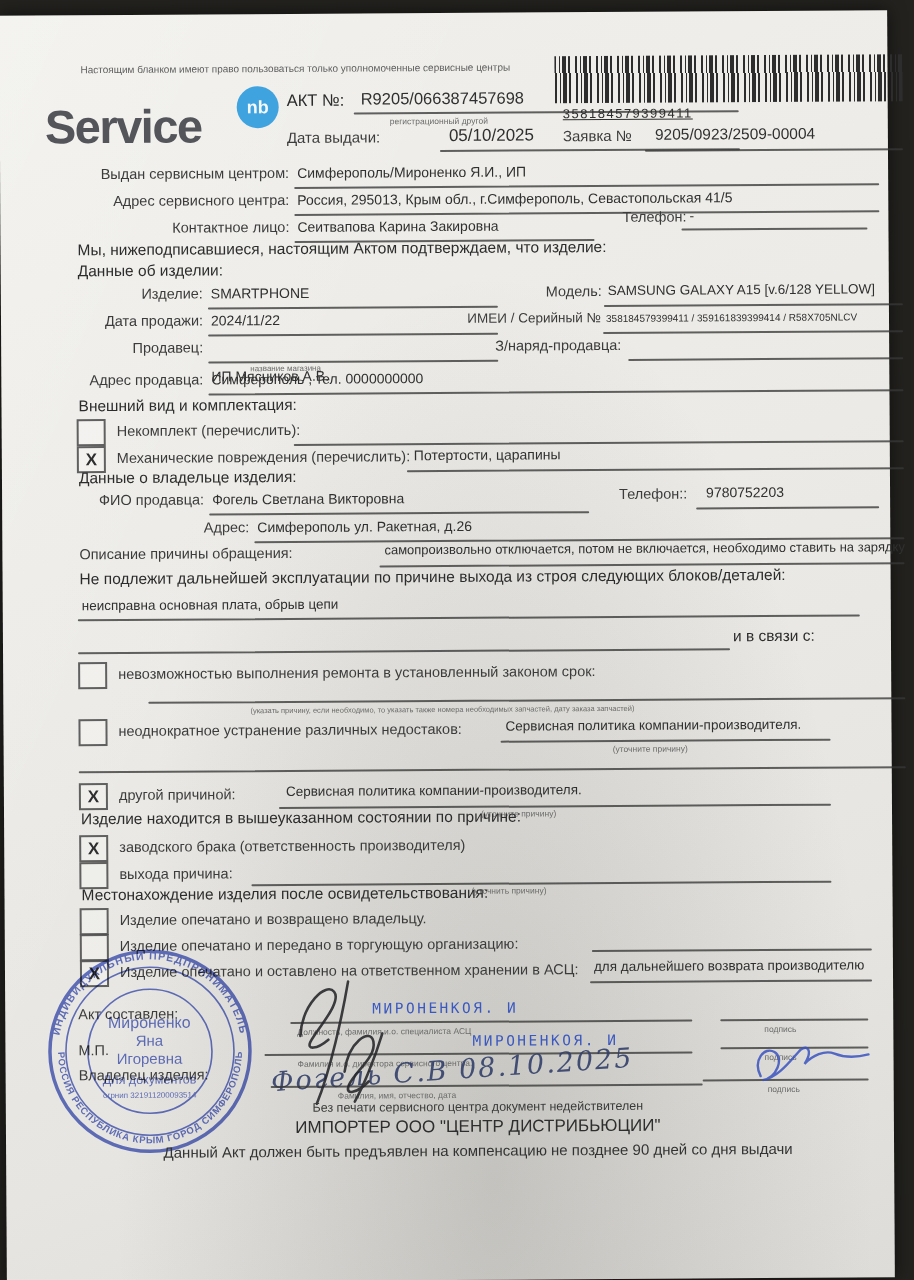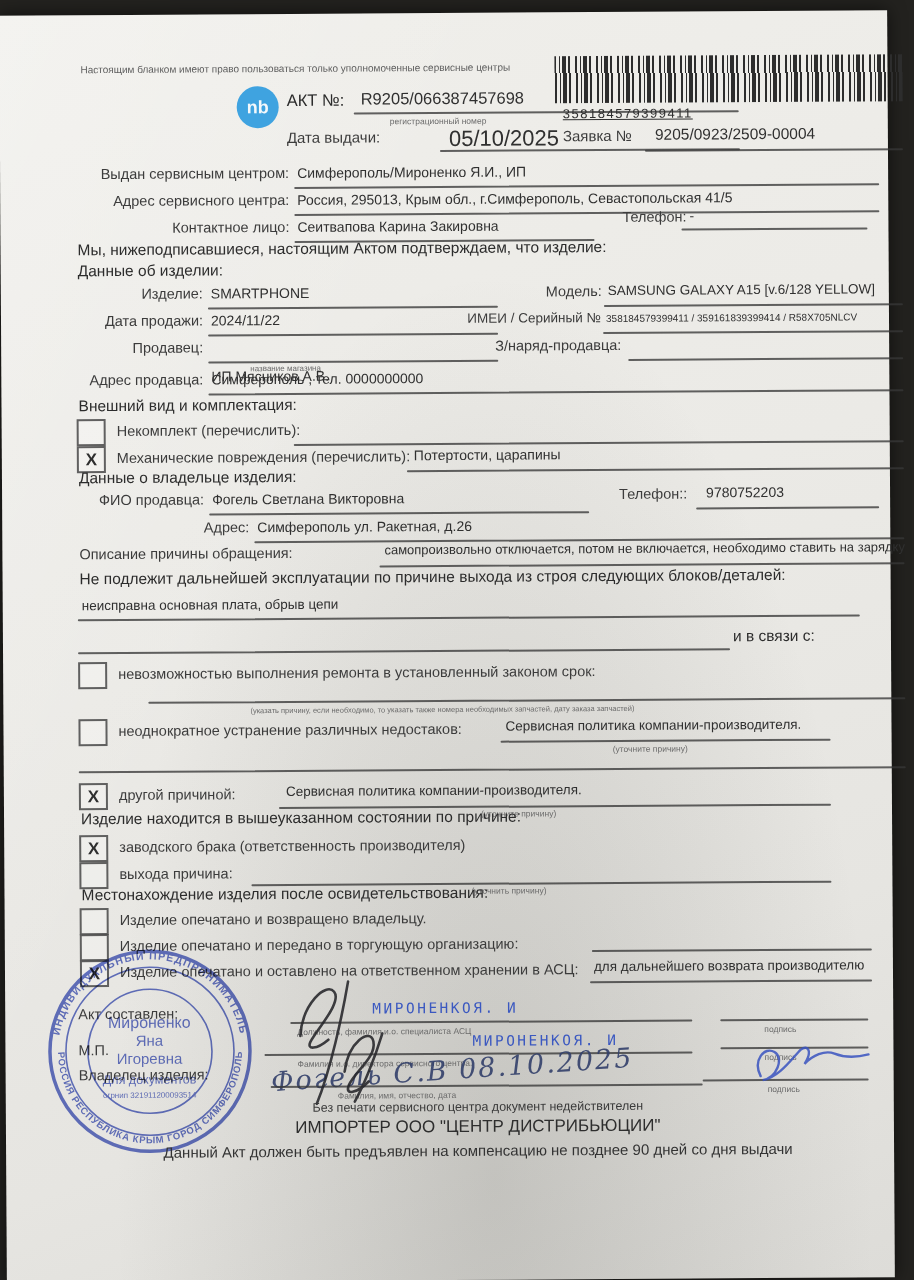--- a/index.html
+++ b/index.html
@@ -36,28 +36,29 @@
   .ctr{text-align:center;white-space:normal;}
   svg{display:block;}
 </style>
 </head>
 <body>
 
 <div class="paper">
 <div class="content">
 
   <div class="abs tiny" style="left:84px;top:62px;font-size:10px;color:#5e5e5e;">Настоящим бланком имеют право пользоваться только уполномоченные сервисные центры</div>
+  <div class="abs logo" style="left:48px;top:97px;">Service</div>
   <div class="abs badge" style="left:240px;top:85px;">nb</div>
 
   <div class="abs sec" style="left:290px;top:90px;font-size:16.5px;">АКТ №:</div>
   <div class="abs val" style="left:364px;top:89px;font-size:16.5px;">R9205/066387457698</div>
   <div class="ln" style="left:357px;top:112px;width:385px;"></div>
-  <div class="abs tiny" style="left:393px;top:116px;">регистрационный номер</div>
+  <div class="abs tiny" style="left:393px;top:116px;">регистрационный другой</div>
   <div class="abs lbl" style="left:290px;top:128px;font-size:15px;">Дата выдачи:</div>
-  <div class="abs val" style="left:452px;top:126px;font-size:22px;">05/10/2025</div>
+  <div class="abs val" style="left:452px;top:126px;font-size:17px;">05/10/2025</div>
   <div class="ln" style="left:443px;top:150px;width:300px;"></div>
 
   <div class="abs barcode" style="left:558px;top:57px;width:348px;height:47px;"></div>
   <div class="abs val" style="left:566px;top:107px;font-size:13px;letter-spacing:1.5px;text-decoration:underline;">358184579399411</div>
   <div class="abs lbl" style="left:566px;top:128px;font-size:15px;">Заявка №</div>
   <div class="abs val" style="left:658px;top:127px;font-size:15.5px;">9205/0923/2509-00004</div>
   <div class="ln" style="left:648px;top:151px;width:258px;"></div>
 
   <div class="abs lbl rlab" style="left:80px;top:164px;width:212px;">Выдан сервисным центром:</div>
   <div class="abs val" style="left:300px;top:164px;">Симферополь/Мироненко Я.И., ИП</div>

